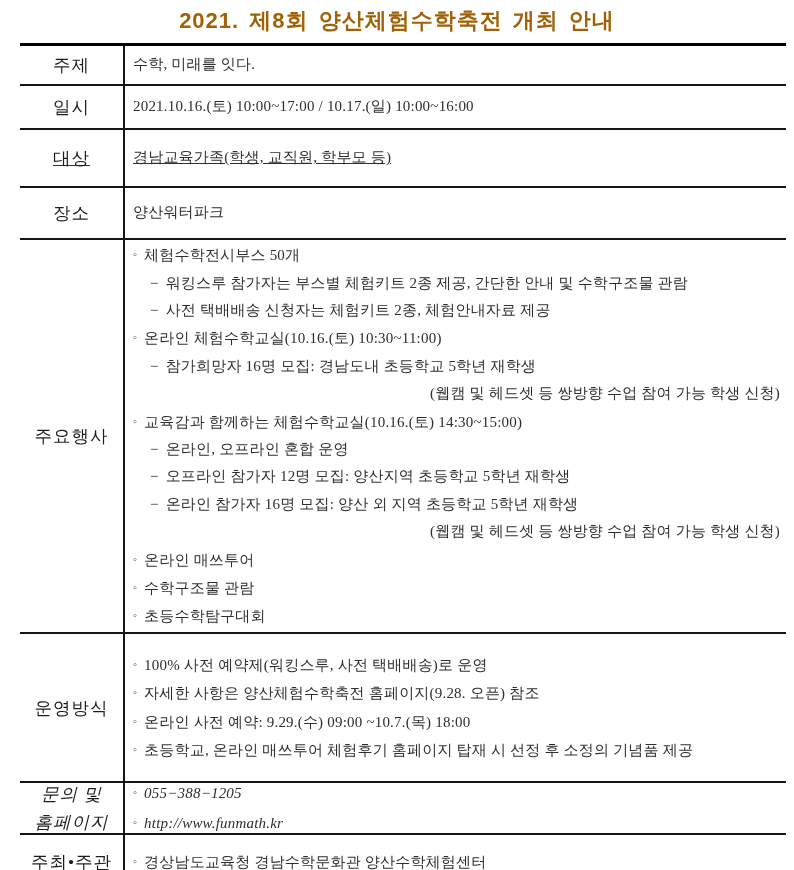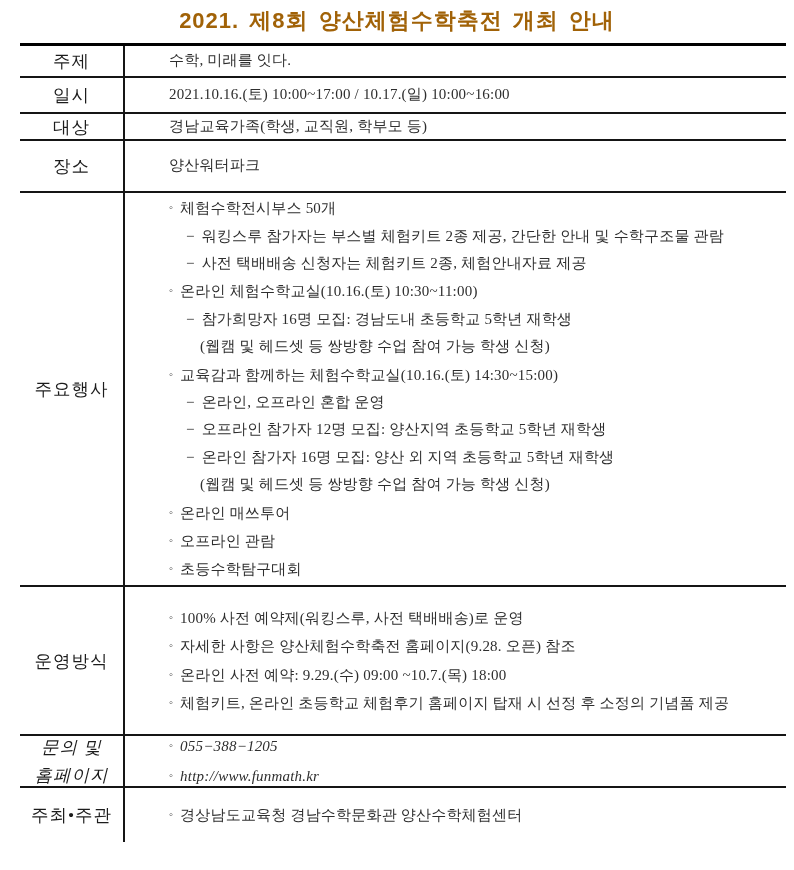--- a/index.html
+++ b/index.html
@@ -13,43 +13,43 @@
     font-family:"Liberation Sans","DejaVu Sans",sans-serif;
     font-size:22px;line-height:26px;font-weight:bold;color:#a16207;
     letter-spacing:1px;word-spacing:3px;
   }
   .table{
     margin:9px 0 0 20px;width:766px;
     border-top:3px solid #000;box-sizing:border-box;
   }
   .row{display:flex;border-bottom:2px solid #151515;box-sizing:border-box;}
   .row:last-child{border-bottom:none;}
-  .row:nth-child(1){height:32px;}
-  .row:nth-child(2){height:36px;}
-  .row:nth-child(3){height:27px;}
+  .row:nth-child(1){height:40px;}
+  .row:nth-child(2){height:44px;}
+  .row:nth-child(3){height:58px;text-decoration:underline;}
   .row:nth-child(4){height:52px;}
   .row:nth-child(5){height:394px;}
   .row:nth-child(6){height:149px;}
   .row:nth-child(7){height:52px;font-style:italic;}
   .row:nth-child(8){height:54px;}
   .label-cell{
     flex:0 0 105px;width:105px;box-sizing:border-box;
     border-right:2px solid #151515;
     display:flex;align-items:center;justify-content:center;
     text-align:center;font-size:17.5px;line-height:28px;color:#1c1c1c;
     letter-spacing:1px;white-space:pre-line;
   }
   .content-cell{
     flex:1;box-sizing:border-box;min-width:0;
     display:flex;flex-direction:column;justify-content:center;
     padding:0 6px 0 8px;font-size:15px;color:#2e2e2e;
   }
-  .line{line-height:27.4px;white-space:nowrap;letter-spacing:0.2px;margin-left:36px;}
+  .line{line-height:27.4px;white-space:nowrap;letter-spacing:0.2px;}
   .line.dash{padding-left:17px;}
-  .line.cont{padding-left:31px;}
+  .line.cont{padding-left:31px;text-align:right;}
   .bullet-glyph{font-size:11px;vertical-align:2px;margin-right:7px;color:#3a3a3a;}
   .dash-glyph{margin-right:7px;}
   
   .row:nth-child(6) .line{line-height:27.5px;}
   .row:nth-child(7) .line{line-height:29px;}
 </style>
 </head>
 <body>
 
 <div class="doc">
@@ -87,31 +87,31 @@
           <div class="line dash"><span class="dash-glyph">−</span><span>사전 택배배송 신청자는 체험키트 2종, 체험안내자료 제공</span></div>
           <div class="line bullet"><span class="bullet-glyph">◦</span><span>온라인 체험수학교실(10.16.(토) 10:30~11:00)</span></div>
           <div class="line dash"><span class="dash-glyph">−</span><span>참가희망자 16명 모집: 경남도내 초등학교 5학년 재학생</span></div>
           <div class="line cont"><span>(웹캠 및 헤드셋 등 쌍방향 수업 참여 가능 학생 신청)</span></div>
           <div class="line bullet"><span class="bullet-glyph">◦</span><span>교육감과 함께하는 체험수학교실(10.16.(토) 14:30~15:00)</span></div>
           <div class="line dash"><span class="dash-glyph">−</span><span>온라인, 오프라인 혼합 운영</span></div>
           <div class="line dash"><span class="dash-glyph">−</span><span>오프라인 참가자 12명 모집: 양산지역 초등학교 5학년 재학생</span></div>
           <div class="line dash"><span class="dash-glyph">−</span><span>온라인 참가자 16명 모집: 양산 외 지역 초등학교 5학년 재학생</span></div>
           <div class="line cont"><span>(웹캠 및 헤드셋 등 쌍방향 수업 참여 가능 학생 신청)</span></div>
           <div class="line bullet"><span class="bullet-glyph">◦</span><span>온라인 매쓰투어</span></div>
-          <div class="line bullet"><span class="bullet-glyph">◦</span><span>오프라인 관람</span></div>
+          <div class="line bullet"><span class="bullet-glyph">◦</span><span>수학구조물 관람</span></div>
           <div class="line bullet"><span class="bullet-glyph">◦</span><span>초등수학탐구대회</span></div>
         </div>
       </div>
       <div class="row">
         <div class="label-cell">운영방식</div>
         <div class="content-cell">
           <div class="line bullet"><span class="bullet-glyph">◦</span><span>100% 사전 예약제(워킹스루, 사전 택배배송)로 운영</span></div>
           <div class="line bullet"><span class="bullet-glyph">◦</span><span>자세한 사항은 양산체험수학축전 홈페이지(9.28. 오픈) 참조</span></div>
           <div class="line bullet"><span class="bullet-glyph">◦</span><span>온라인 사전 예약: 9.29.(수) 09:00 ~10.7.(목) 18:00</span></div>
-          <div class="line bullet"><span class="bullet-glyph">◦</span><span>체험키트, 온라인 초등학교 체험후기 홈페이지 탑재 시 선정 후 소정의 기념품 제공</span></div>
+          <div class="line bullet"><span class="bullet-glyph">◦</span><span>초등학교, 온라인 매쓰투어 체험후기 홈페이지 탑재 시 선정 후 소정의 기념품 제공</span></div>
         </div>
       </div>
       <div class="row">
         <div class="label-cell">문의 및
 홈페이지</div>
         <div class="content-cell">
           <div class="line bullet"><span class="bullet-glyph">◦</span><span>055−388−1205</span></div>
           <div class="line bullet"><span class="bullet-glyph">◦</span><span>http://www.funmath.kr</span></div>
         </div>
       </div>

